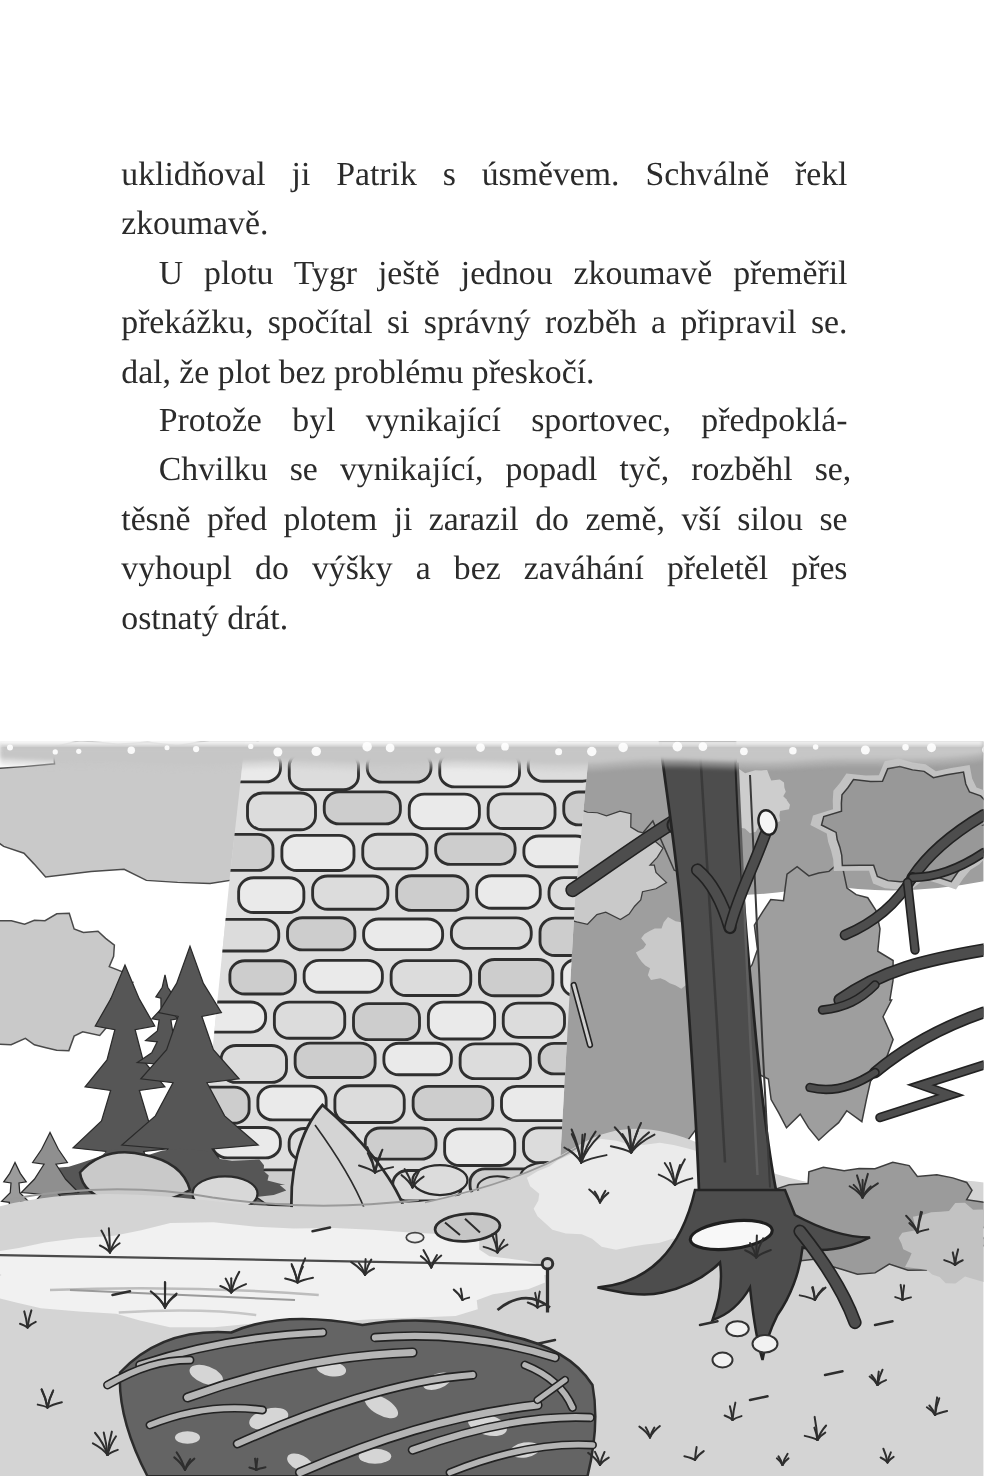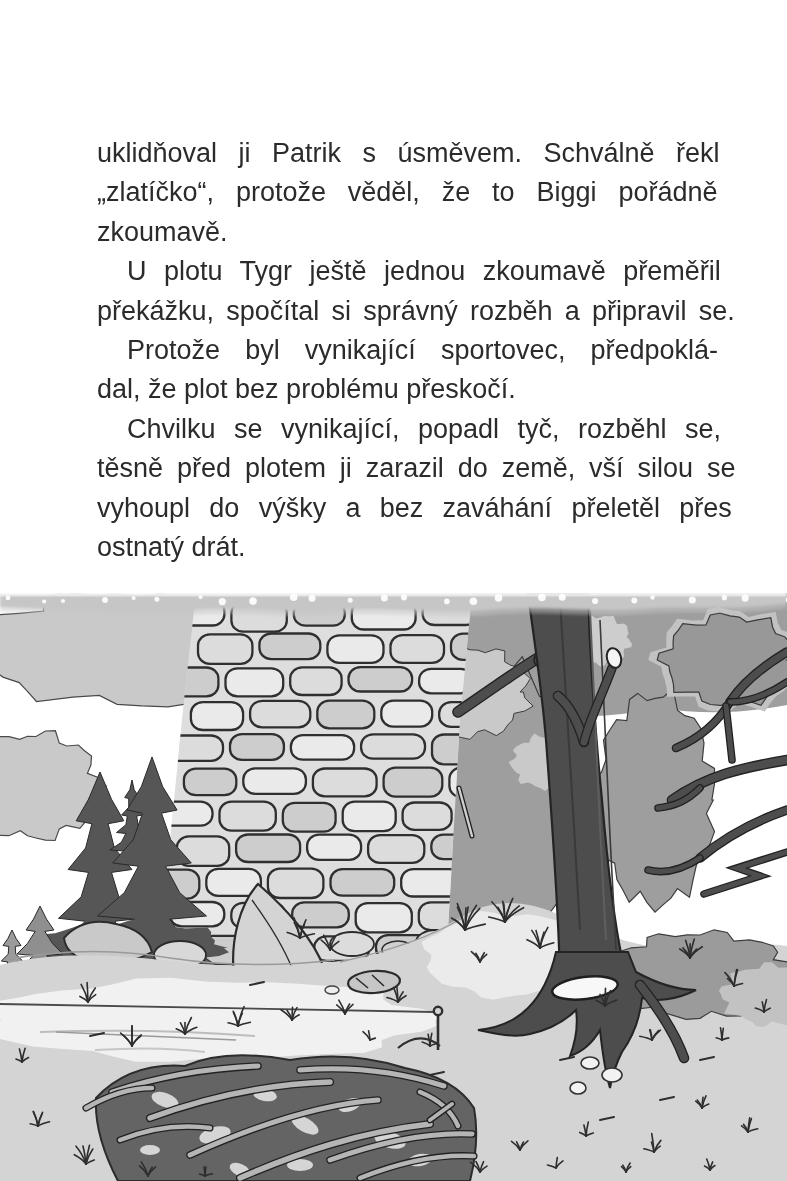--- a/index.html
+++ b/index.html
@@ -1,40 +1,39 @@
 <!DOCTYPE html>
 <html><head>
 <meta charset="utf-8">
 <style>
   html,body{margin:0;padding:0;background:#ffffff;}
   .page{position:relative;width:787px;height:1181px;background:#ffffff;overflow:hidden;}
   .text-block{
-    position:absolute;left:97px;top:134px;width:581px;z-index:2;
-    font-family:Liberation Sans, sans-serif;
+    position:absolute;left:97px;top:120px;width:581px;z-index:2;
+    font-family:Liberation Serif, serif;
     font-size:27px;color:#2b2b2b;
   }
   .line{height:39.4px;line-height:39.4px;white-space:nowrap;}
   .line>span{display:inline-block;transform-origin:left center;white-space:nowrap;}
   .indent{padding-left:30px;}
   .illustration{position:absolute;left:0;top:0;width:787px;height:1181px;margin:0;z-index:1;}
   svg{display:block;width:787px;height:1181px;}
 </style>
 </head>
 <body>
 
 <div class="page">
 
   <div class="text-block" id="textBlock">
       <div class="line"><span style="word-spacing: 13.9714px; transform: none;">uklidňoval ji Patrik s úsměvem. Schválně řekl</span></div>
-      <div class="line"><span style="word-spacing: 14.3672px; transform: none;">„zlatíčko“, protože věděl, že to Biggi pořádně</span></div>
       <div class="line"><span style="word-spacing: 0px; transform: none;">zkoumavě.</span></div>
       <div class="line indent"><span style="word-spacing: 10.0026px; transform: none;">U plotu Tygr ještě jednou zkoumavě přeměřil</span></div>
       <div class="line"><span style="word-spacing: 4.70312px; transform: none; text-align: right;">překážku, spočítal si správný rozběh a připravil se.</span></div>
+      <div class="line"><span style="word-spacing: 0px; transform: none;">dal, že plot bez problému přeskočí.</span></div>
       <div class="line indent"><span style="word-spacing: 17.5938px; transform: none;">Protože byl vynikající sportovec, předpoklá-</span></div>
-      <div class="line"><span style="word-spacing: 0px; transform: none;">dal, že plot bez problému přeskočí.</span></div>
       <div class="line indent"><span style="word-spacing: 10.9714px; transform: none;">Chvilku se vynikající, popadl tyč, rozběhl se,</span></div>
       <div class="line"><span style="word-spacing: 6.40625px; transform: none;">těsně před plotem ji zarazil do země, vší silou se</span></div>
       <div class="line"><span style="word-spacing: 11.7746px; transform: none;">vyhoupl do výšky a bez zaváhání přeletěl přes</span></div>
       <div class="line"><span style="word-spacing: 0px; transform: none;">ostnatý drát.</span></div>
     </div>
 
   <figure class="illustration" role="img" aria-label="Černobílá kresba: kamenná zeď staré věže v lese, vlevo tmavé smrky a světlé listnaté keře, vpravo silný kmen stromu s pahýly větví, zásekem a kořeny, nízký drát s kolíkem v trávě, balvany u paty zdi a hromada klestí v travnatém popředí.">
     <svg id="scene" viewBox="0 0 787 1181" xmlns="http://www.w3.org/2000/svg">
         <defs>
           <filter id="soft" x="-20%" y="-20%" width="140%" height="140%">

